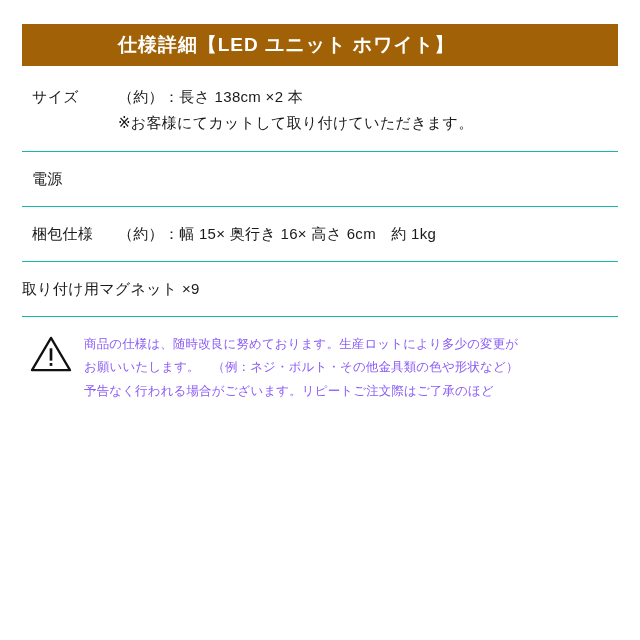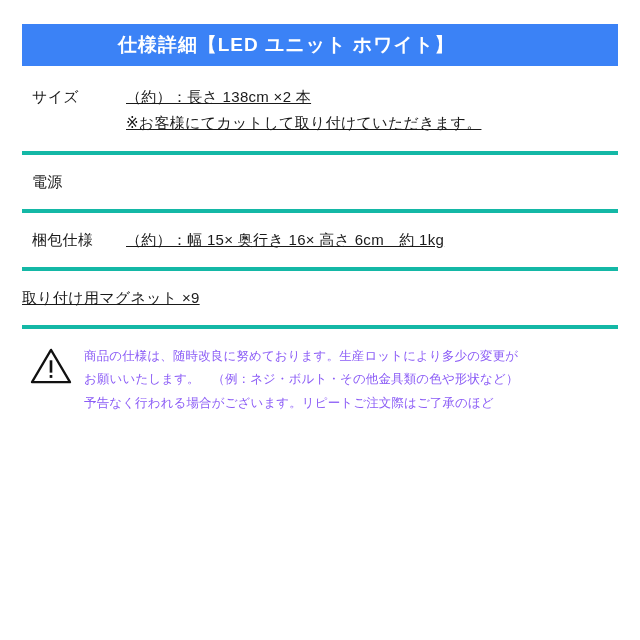--- a/index.html
+++ b/index.html
@@ -17,21 +17,21 @@
   .page {
     position: relative;
     width: 640px;
     height: 640px;
     box-sizing: border-box;
     padding: 0 22px;
   }
   
   .spec-header {
     margin-top: 24px;
-    background: #3b82f6;
+    background: #a16207;
     color: #ffffff;
     height: 42px;
     display: flex;
     align-items: center;
     padding-left: 96px;
     box-sizing: border-box;
     letter-spacing: 0.06em;
   }
   .spec-header .title {
     font-size: 19px;
@@ -39,42 +39,40 @@
     white-space: nowrap;
   }
   
   .rows {
     margin-top: 0;
   }
   .row {
     display: flex;
     align-items: flex-start;
     padding: 14px 0 14px 0;
-    border-bottom: 4px solid #14b8a6;
-    gap: 8px;
+    border-bottom: 1px solid #14b8a6;
   }
   .row:first-child {
     padding-top: 18px;
   }
   .row .label {
     width: 96px;
     flex: 0 0 96px;
     font-size: 15px;
     line-height: 1.75;
     color: #1a1a1a;
     letter-spacing: 0.02em;
     padding-left: 10px;
     box-sizing: border-box;
   }
   .row .value {
     flex: 1 1 auto;
     font-size: 15px;
     line-height: 1.75;
     letter-spacing: 0.02em;
-    text-decoration: underline;
   }
   .value .line {
     display: block;
     white-space: nowrap;
   }
   .indent-1 {
     padding-left: 22px;
   }
   .sq-bullet {
     display: inline-block;

